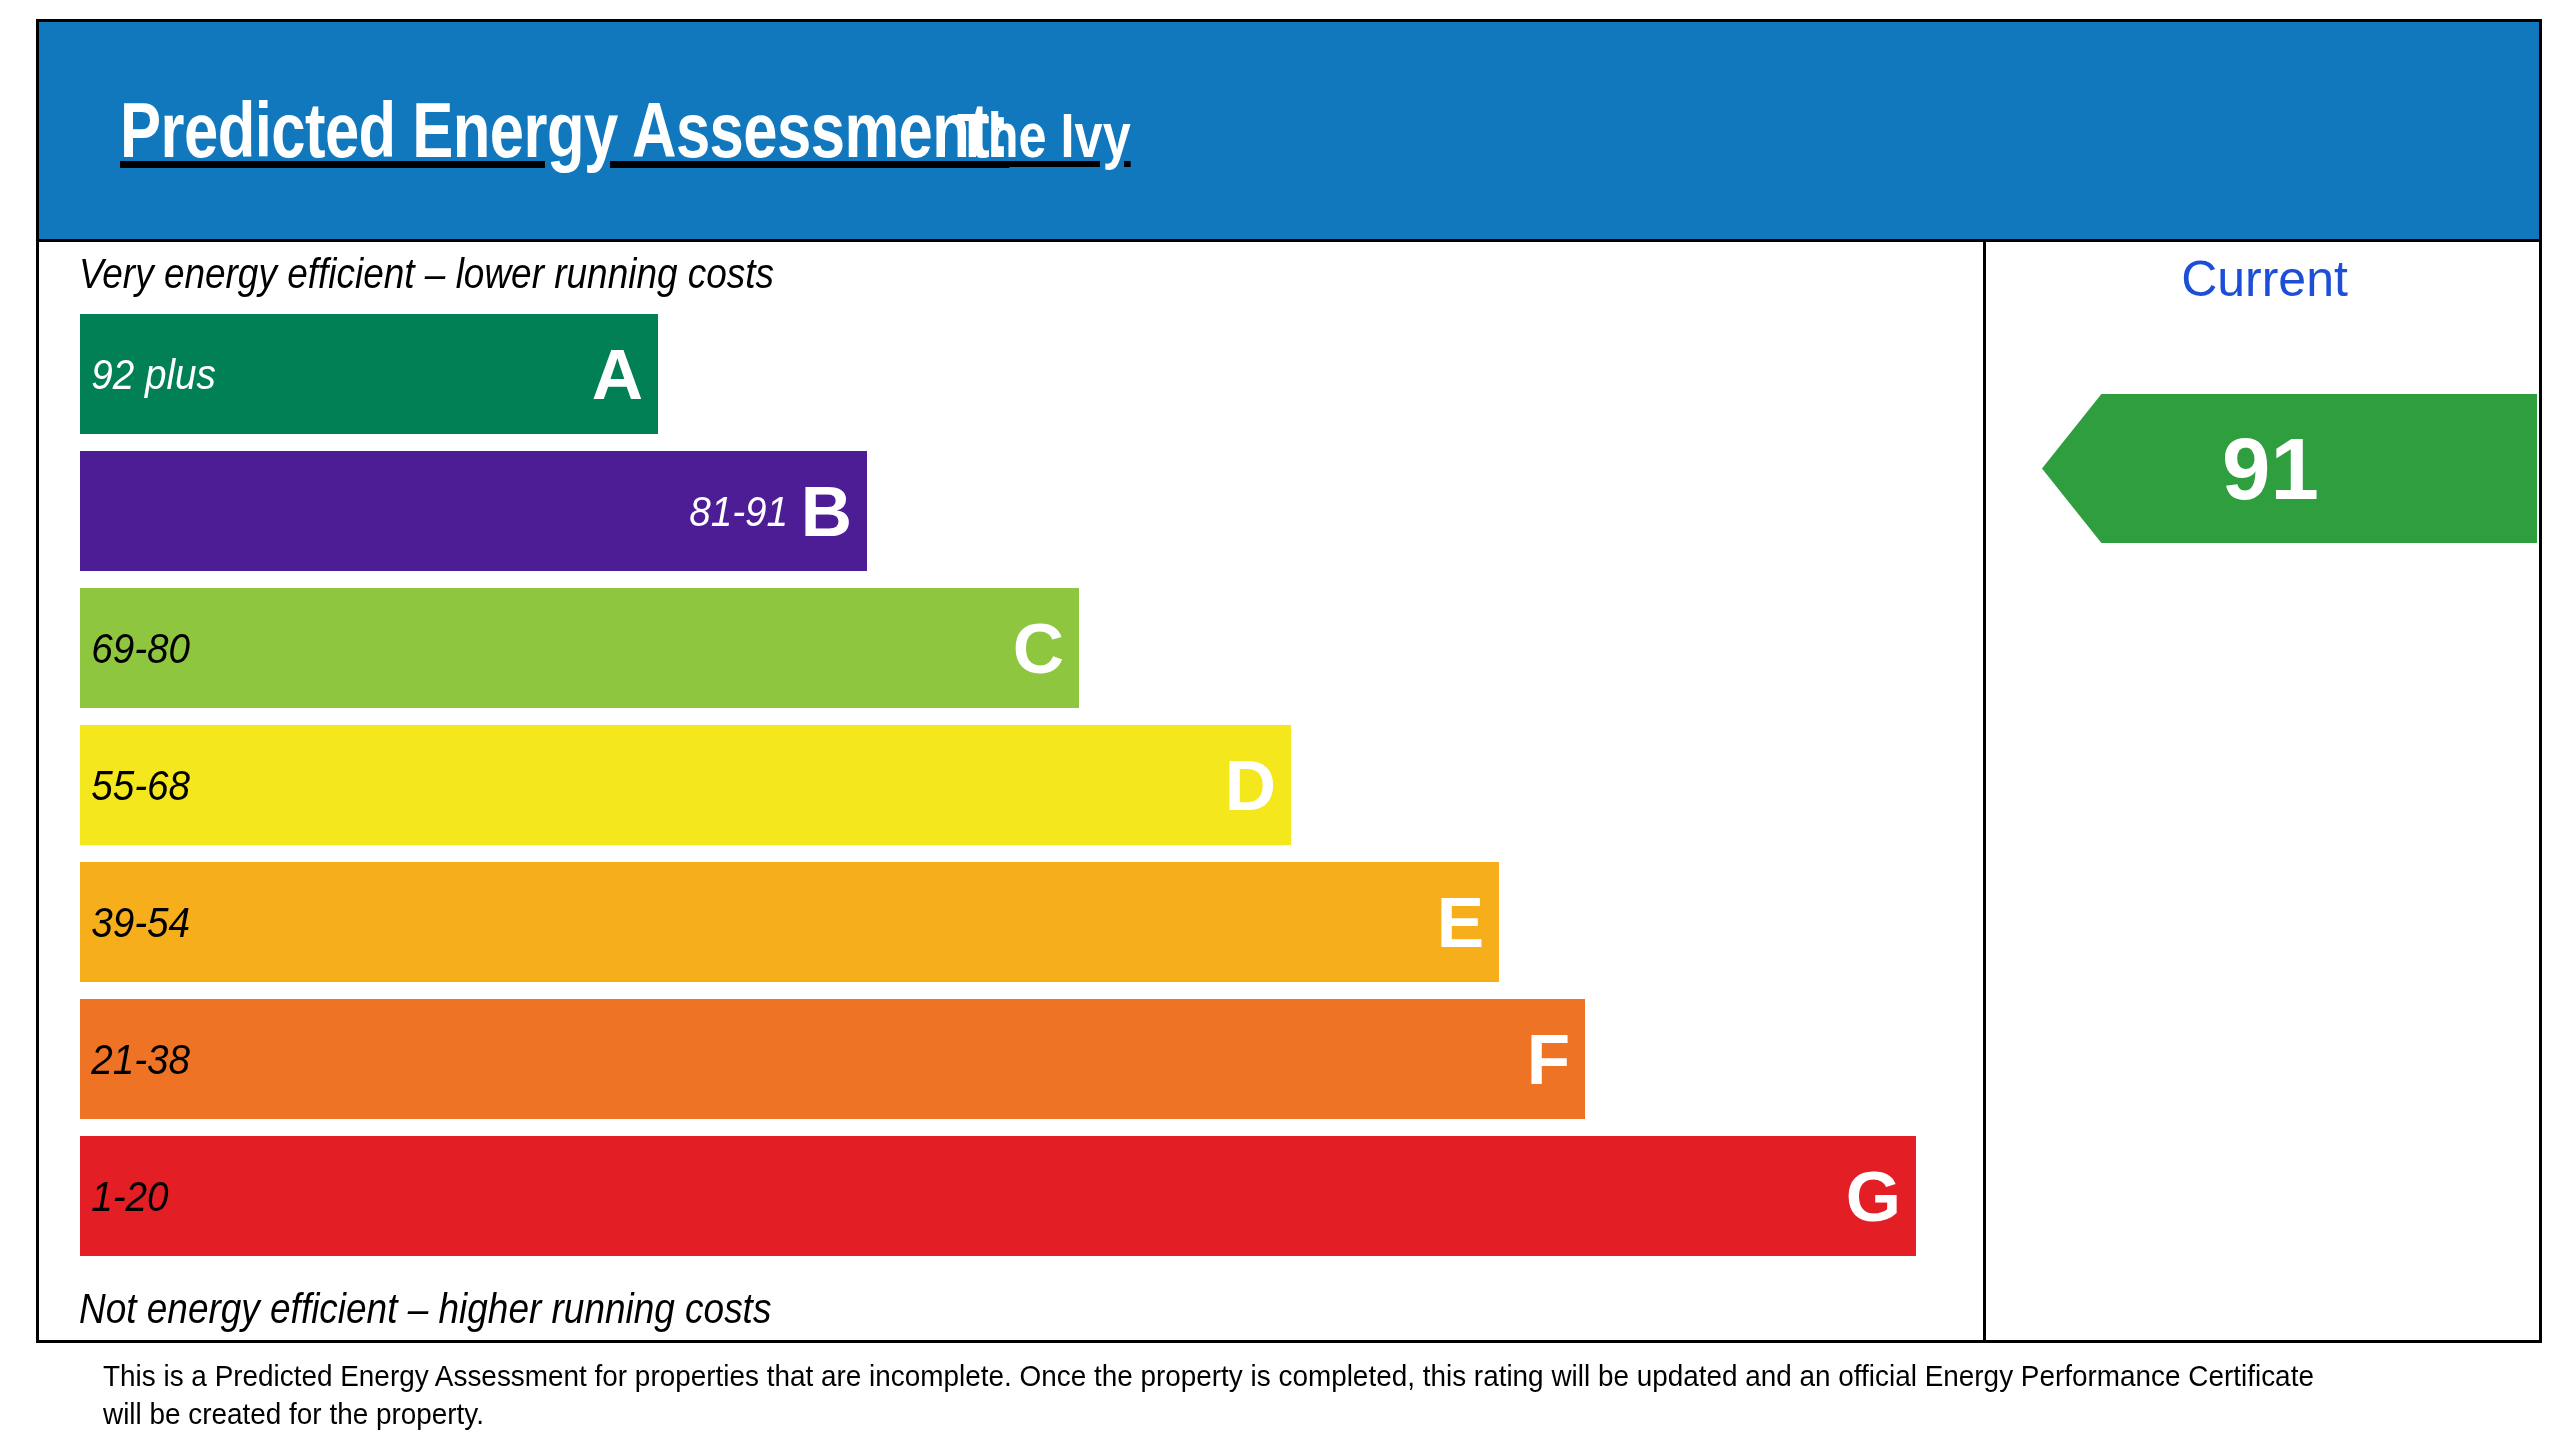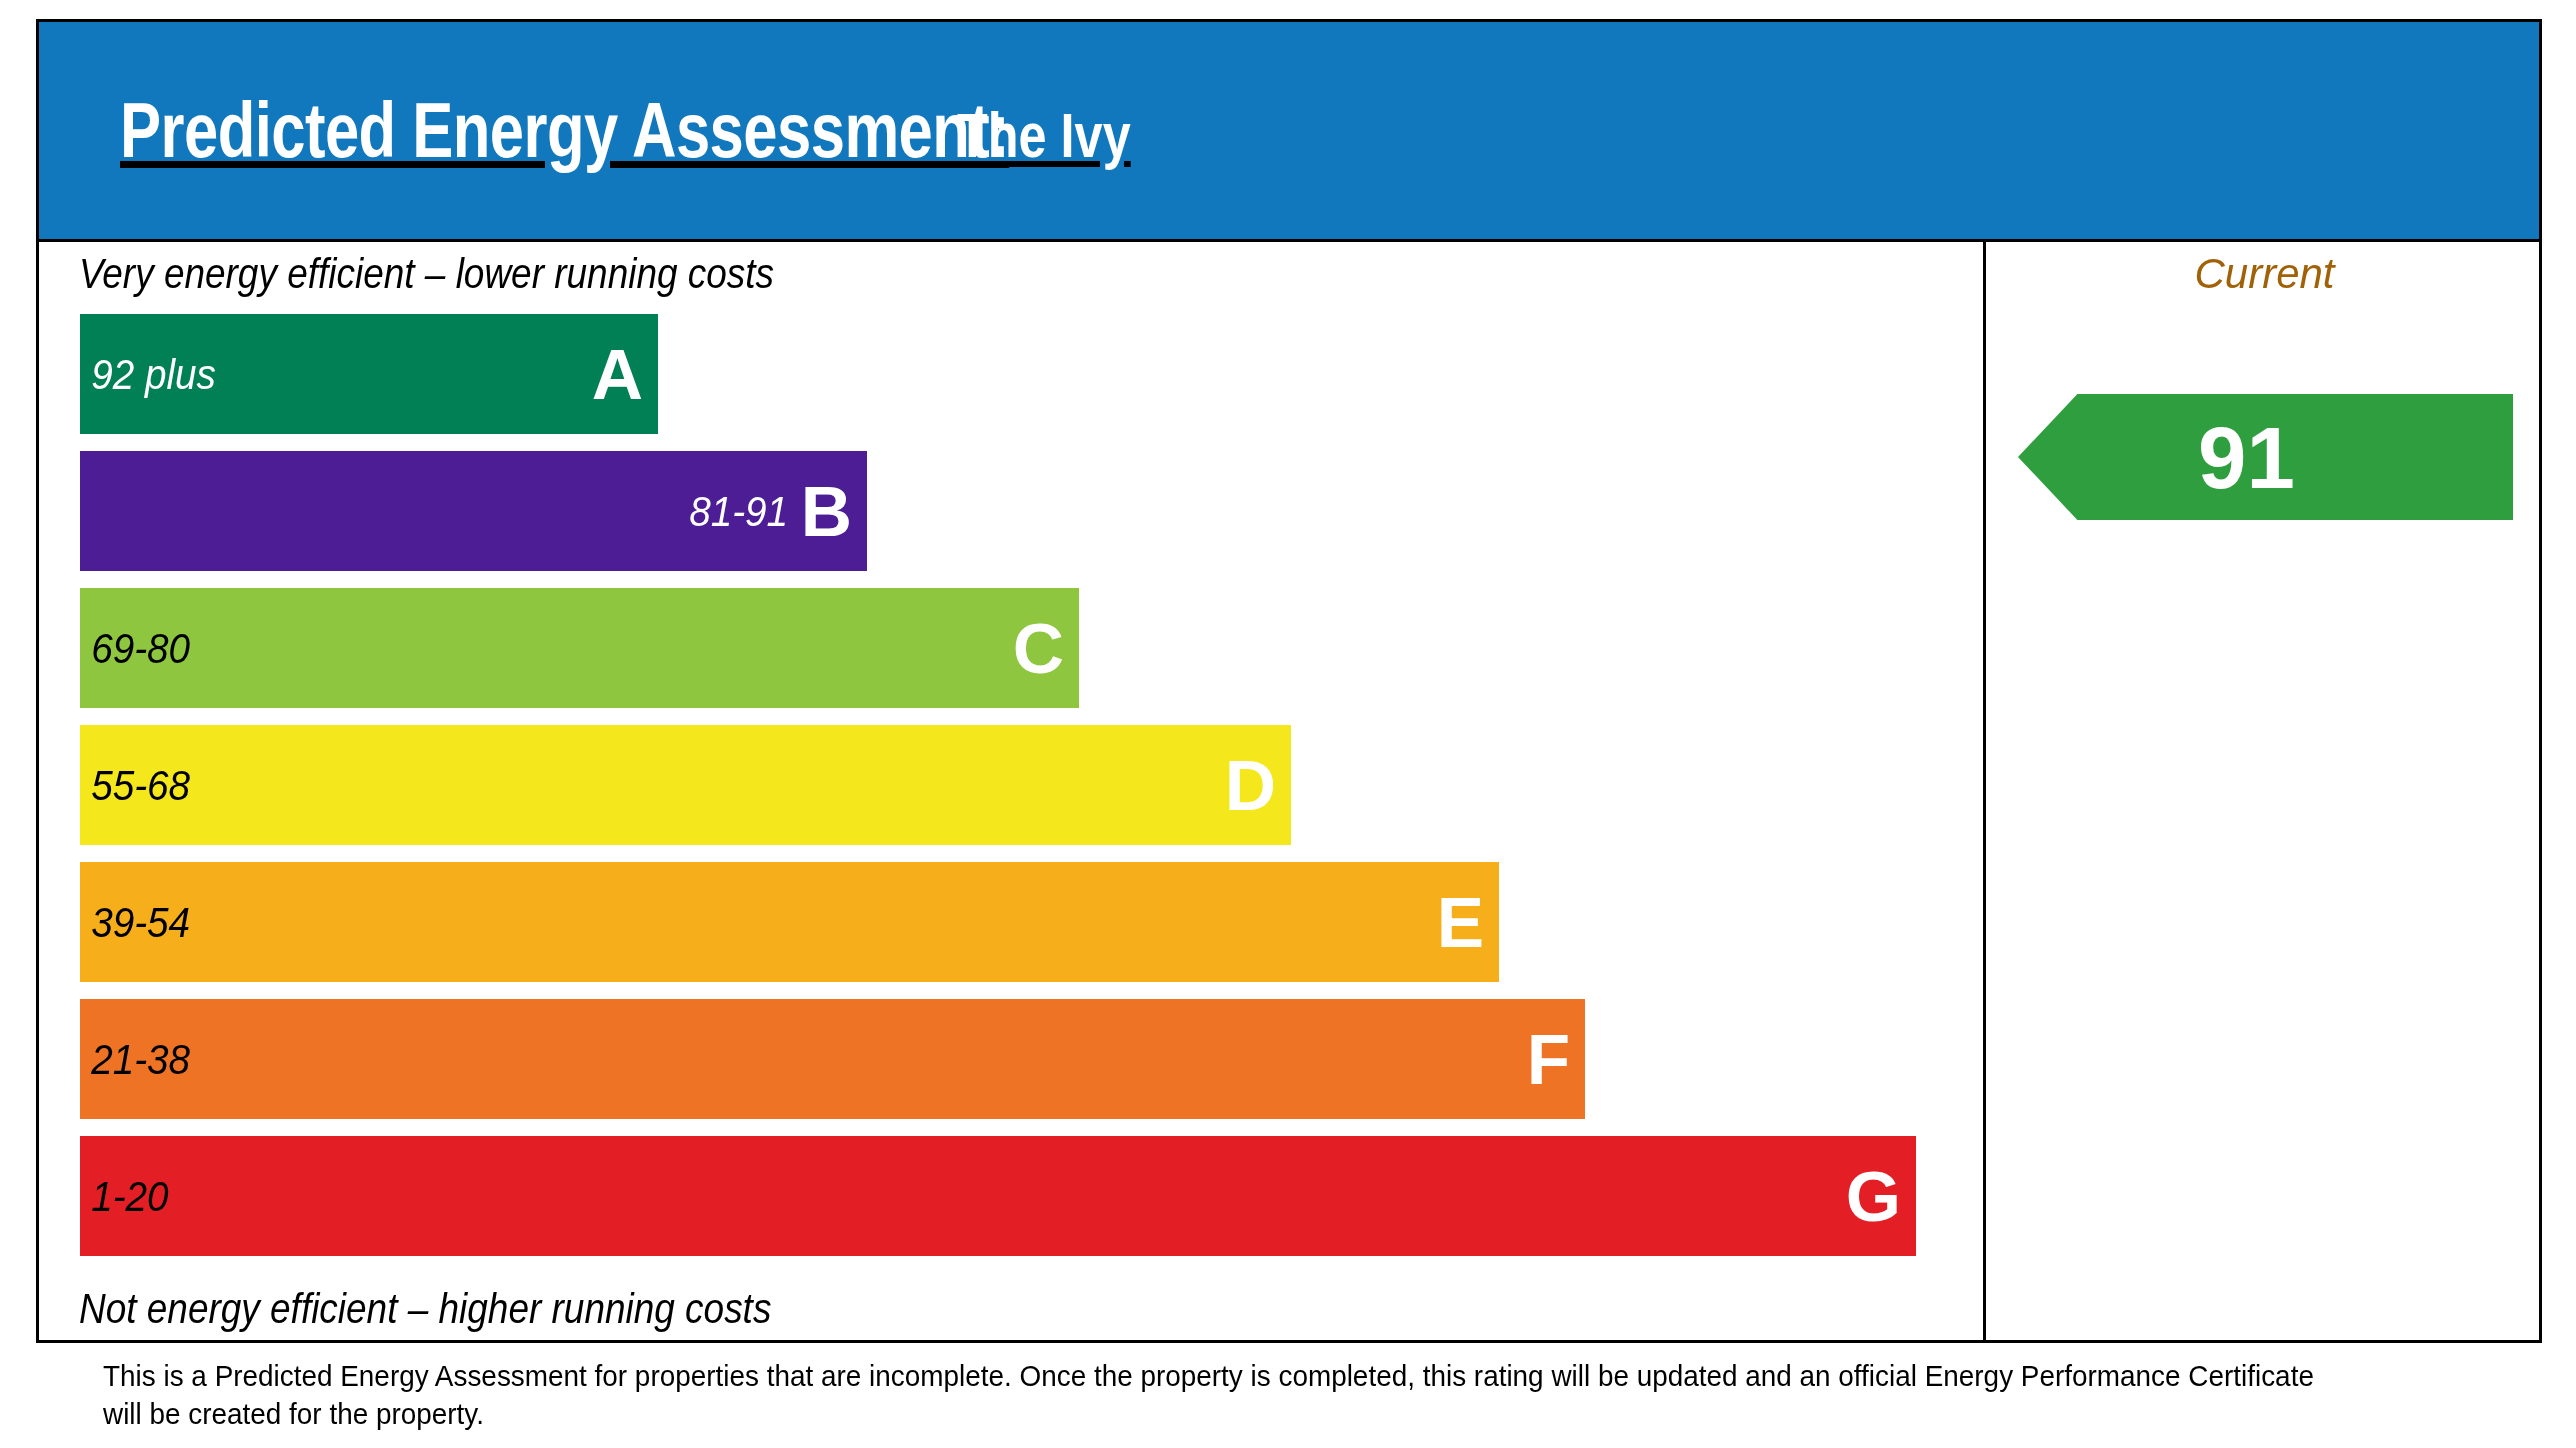--- a/index.html
+++ b/index.html
@@ -107,28 +107,27 @@
     color:#ffffff;
     padding-right:15px;
     line-height:1;
     white-space:nowrap;
   }
 
   
   .current-label{
     position:absolute;top:8.2px;left:0;right:0;
     text-align:center;
-    font-size:42px;
-    font-style:italic;
-    color:#a16207;
+    font-size:50px;
+    color:#1d4ed8;
   }
   .arrow-wrap{
     position:absolute;
-    left:28px;top:152px;
-    width:495px;height:126px;
+    left:52px;top:152px;
+    width:495px;height:149px;
   }
   .arrow{
     position:absolute;inset:0;
     display:flex;align-items:center;justify-content:center;
     -webkit-clip-path:polygon(12% 0,100% 0,100% 100%,12% 100%,0 50%);
     clip-path:polygon(12% 0,100% 0,100% 100%,12% 100%,0 50%);
   }
   .arrow-value{
     font-size:87px;
     font-weight:bold;

